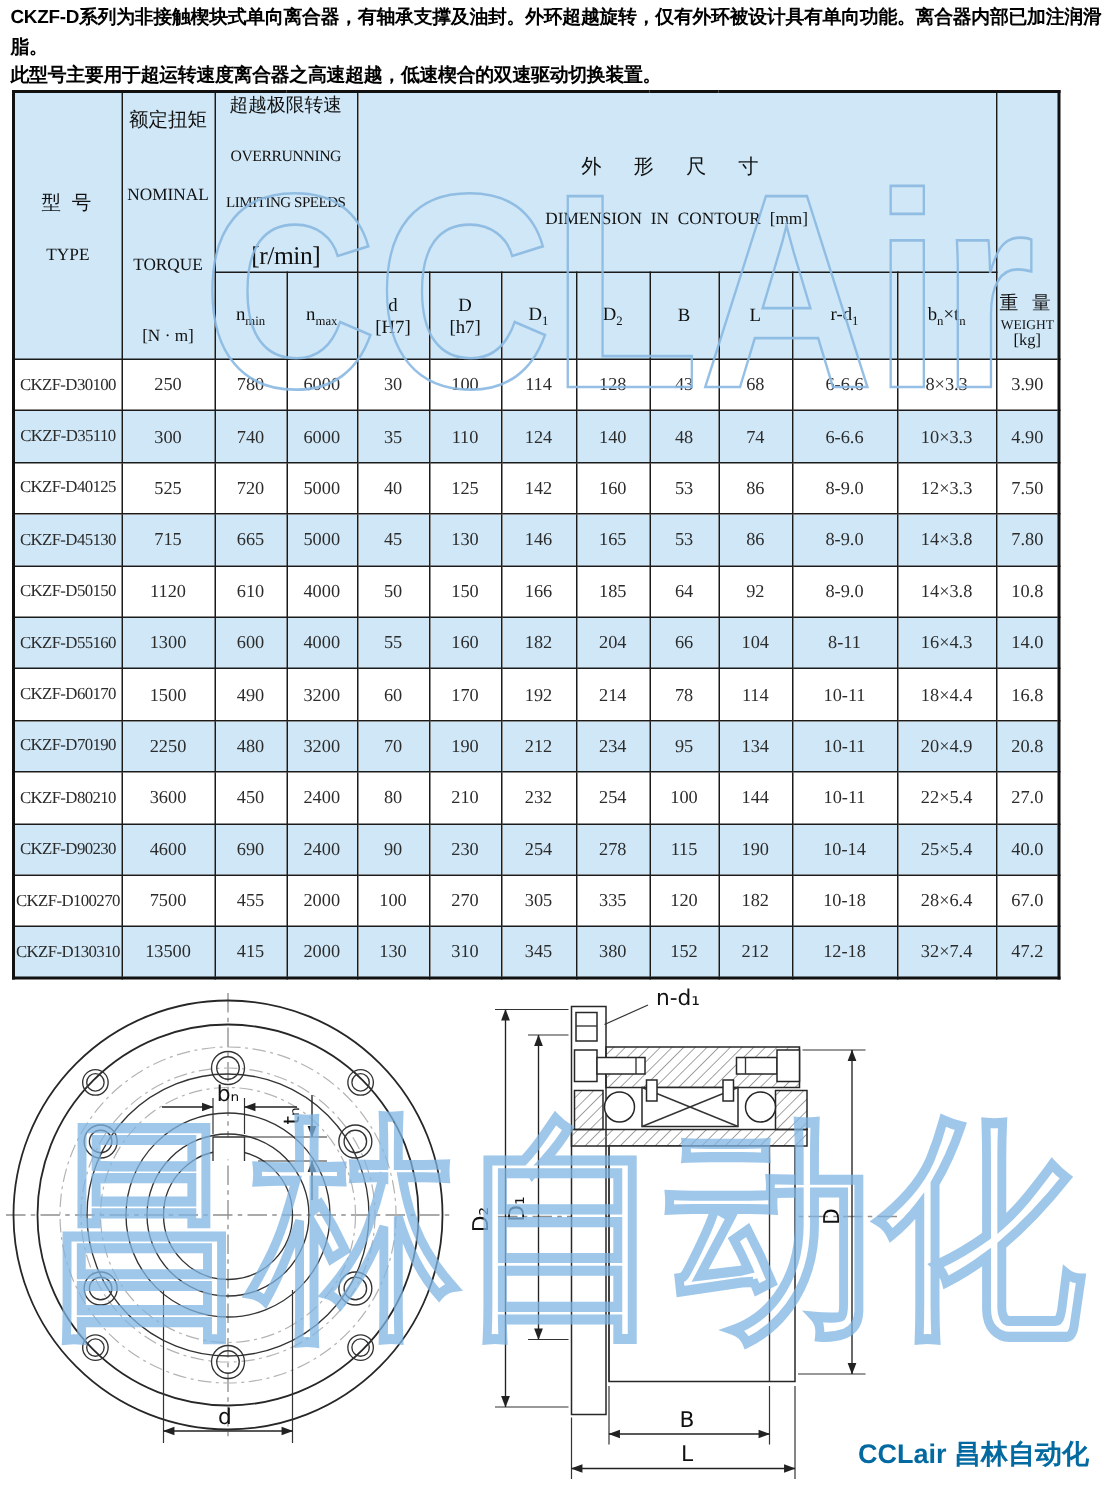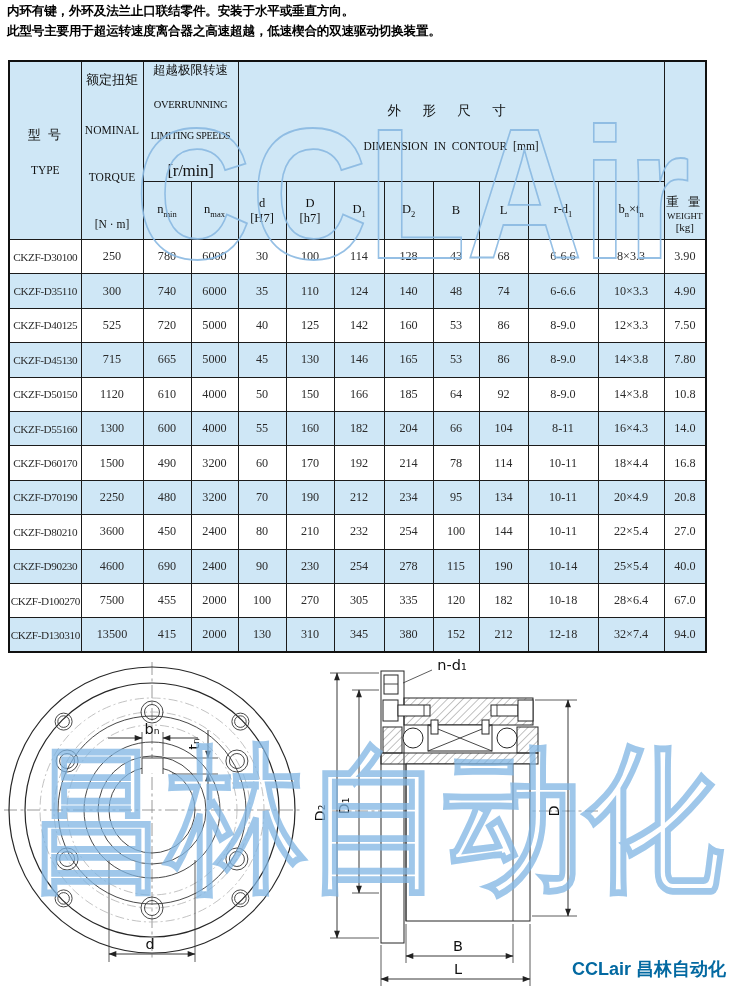--- a/index.html
+++ b/index.html
@@ -53,21 +53,21 @@
   .dim{stroke:#222;stroke-width:0.9;fill:none;}
   .ext{stroke:#333;stroke-width:0.8;}
   text.dlabel{font-family:"DejaVu Sans",sans-serif;font-size:14.5px;fill:#111;}
 </style>
 </head>
 <body>
 
 <div class="page">
 
   <div class="intro">
-    <div>内环有键，外环及法兰止口联结零件。安装于水平或垂直方向。</div>
+    <div>CKZF-D系列为非接触楔块式单向离合器，有轴承支撑及油封。外环超越旋转，仅有外环被设计具有单向功能。离合器内部已加注润滑脂。</div>
     <div>此型号主要用于超运转速度离合器之高速超越，低速楔合的双速驱动切换装置。</div>
   </div>
 
   <table class="spec">
     <colgroup>
       <col style="width:72px">
         <col style="width:62px">
         <col style="width:48px">
       <col style="width:47px">
         <col style="width:48px">
@@ -303,21 +303,21 @@
           <td>415</td>
           <td>2000</td>
           <td>130</td>
           <td>310</td>
           <td>345</td>
           <td>380</td>
           <td>152</td>
           <td>212</td>
           <td>12-18</td>
           <td>32×7.4</td>
-          <td>94.0</td>
+          <td>47.2</td>
         </tr>
       </tbody>
   </table>
 
   <svg class="wm-table" viewBox="0 0 737 240">
     <text x="135" y="200" font-family="Liberation Sans, sans-serif" font-weight="bold" font-size="185" textLength="555" lengthAdjust="spacingAndGlyphs" fill="none" stroke="#8ab9e2" stroke-width="1.8" opacity="0.9">CCLAir</text>
   </svg>
 
   <svg class="drawings" viewBox="0 0 737 349">
     <defs>

